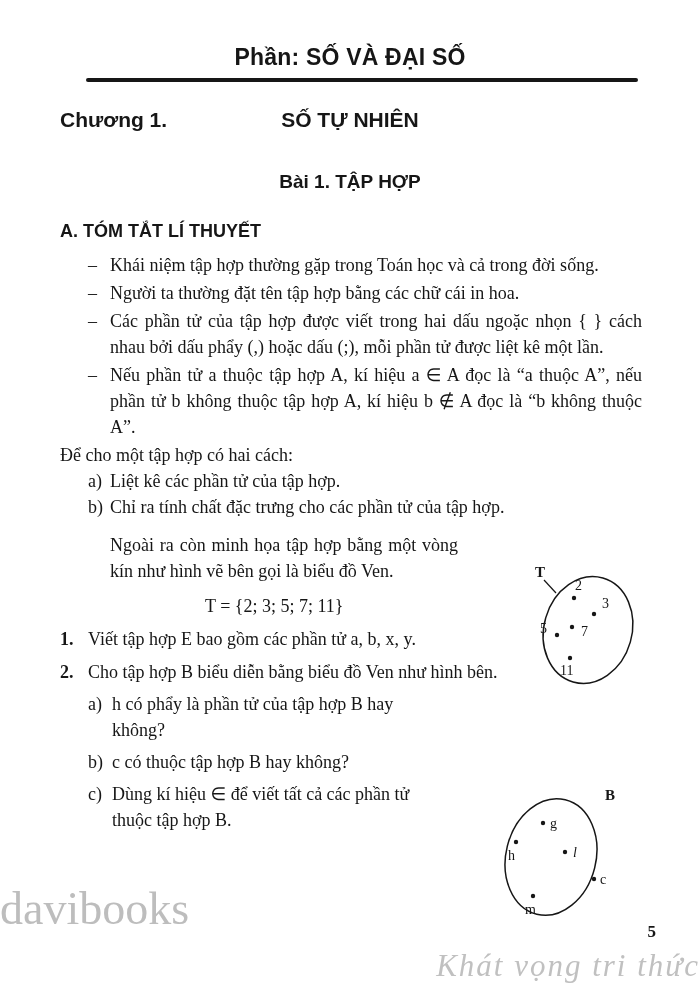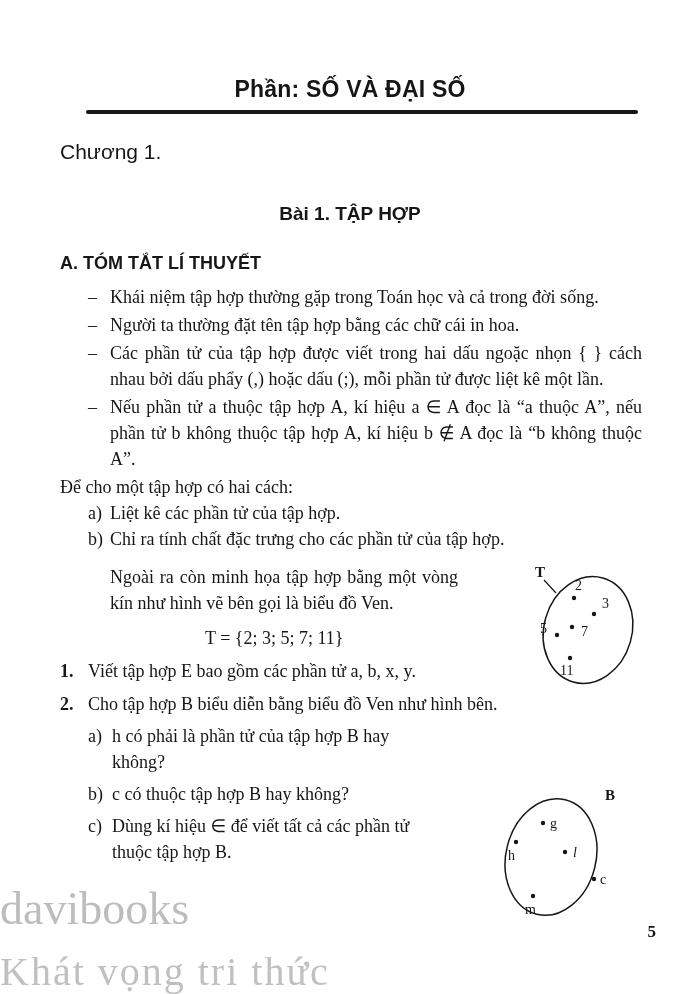--- a/index.html
+++ b/index.html
@@ -8,42 +8,42 @@
   .page {
     position:relative;
     width:700px; height:994px;
     background:#ffffff;
     color:#161616;
     font-family:"Liberation Serif", serif;
     overflow:hidden;
   }
   
   .header-title {
-    padding-top:76px;
+    padding-top:44px;
     text-align:center;
     font-family:"Liberation Sans", sans-serif;
     font-weight:bold;
     font-size:23px;
     letter-spacing:0.2px;
   }
   .header-rule {
     margin:7px 0 0 86px;
     width:552px; height:4px;
     background:#171717;
     border-radius:2px;
   }
   .chapter-row {
     position:relative;
     margin-top:26px;
     height:28px;
   }
   .chapter-label {
     position:absolute; left:60px; top:0;
     font-family:"Liberation Sans", sans-serif;
-    font-weight:normal; font-size:21px;
+    font-weight:bold; font-size:21px;
   }
   .chapter-title {
     text-align:center;
     font-family:"Liberation Sans", sans-serif;
     font-weight:bold; font-size:21px;
   }
   .lesson-title {
     margin-top:35px;
     text-align:center;
     font-family:"Liberation Sans", sans-serif;
@@ -90,38 +90,40 @@
   .watermark-title {
     position:absolute; left:0; right:0; top:882px;
     text-align:left;
     font-family:"Liberation Serif", serif;
     font-size:46px;
     color:rgba(148,148,148,0.62);
     pointer-events:none;
   }
   .watermark-subtitle {
     position:absolute; left:0; right:0; top:948px;
-    text-align:left;
+    text-align:right;
     font-family:"Liberation Serif", serif;
-    font-size:40px;
+    font-size:31px;
     letter-spacing:2px;
     color:rgba(168,168,168,0.72);
     pointer-events:none;
+    font-style:italic;
   }
 </style>
 </head>
 <body>
 
 <div class="page">
 
   <div class="header-title">Phần: SỐ VÀ ĐẠI SỐ</div>
   <div class="header-rule"></div>
 
   <div class="chapter-row">
     <span class="chapter-label">Chương 1.</span>
+    <div class="chapter-title">SỐ TỰ NHIÊN</div>
   </div>
 
   <div class="lesson-title">Bài 1. TẬP HỢP</div>
 
   <div class="section-heading">A. TÓM TẮT LÍ THUYẾT</div>
 
   <div class="content">
 
     <div class="bullet">
       <span class="marker">–</span>
@@ -165,21 +167,21 @@
     </div>
 
     <div class="exercise">
       <span class="enum">2.</span>
       <span class="etxt">Cho tập hợp B biểu diễn bằng biểu đồ Ven như hình bên.</span>
     </div>
 
     <div class="ex-parts">
       <div class="ex-part">
         <span class="plabel">a)</span>
-        <span class="ptxt">h có phải là phần tử của tập hợp B hay không?</span>
+        <span class="ptxt">h có phẩy là phần tử của tập hợp B hay không?</span>
       </div>
       <div class="ex-part">
         <span class="plabel">b)</span>
         <span class="ptxt">c có thuộc tập hợp B hay không?</span>
       </div>
       <div class="ex-part">
         <span class="plabel">c)</span>
         <span class="ptxt">Dùng kí hiệu ∈ để viết tất cả các phần tử thuộc tập hợp B.</span>
       </div>
     </div>

